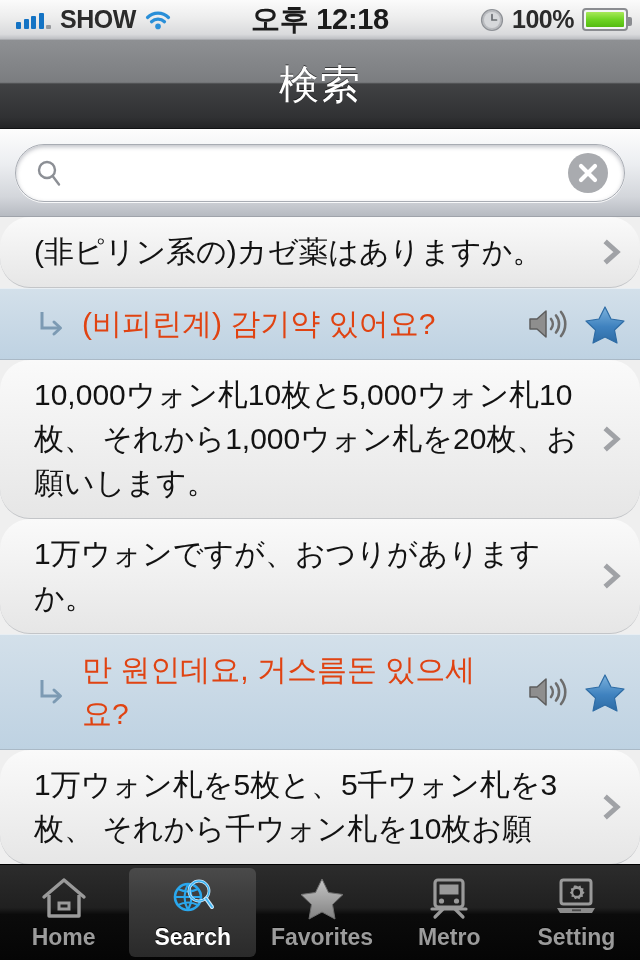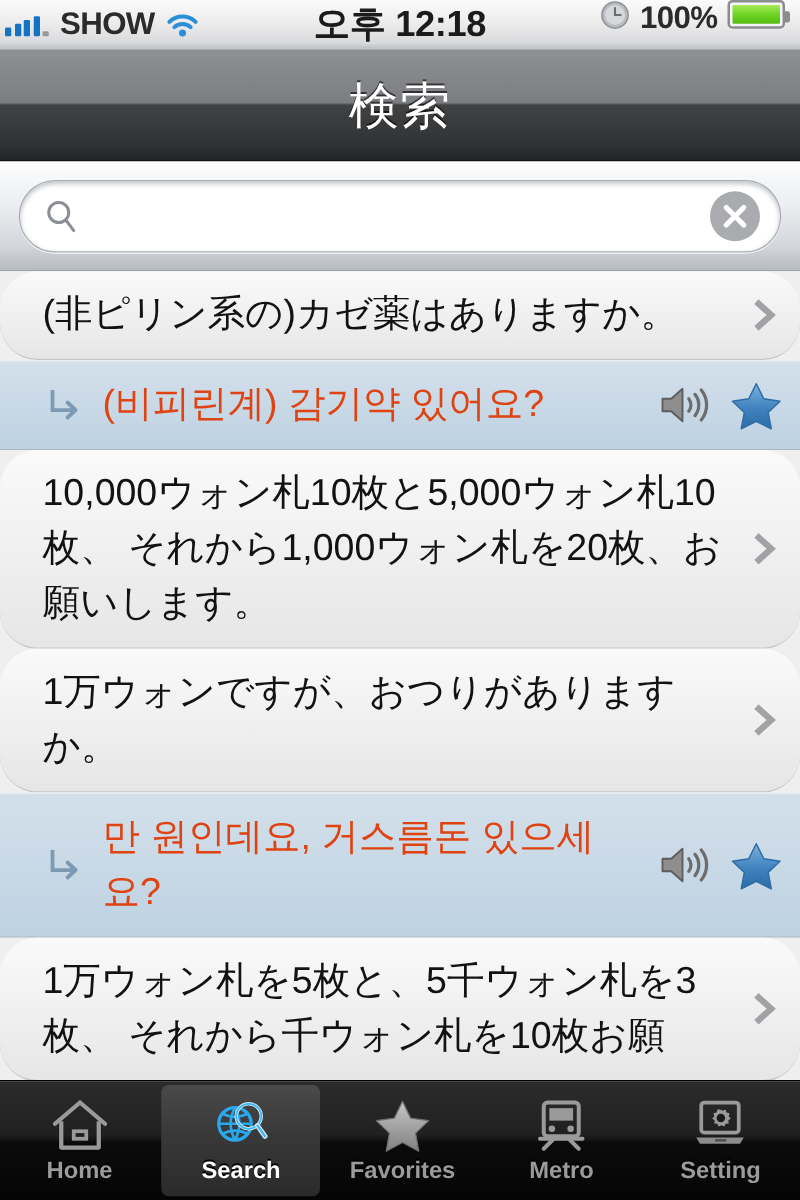--- a/index.html
+++ b/index.html
@@ -20,27 +20,27 @@
 
   
   .statusbar {
     height: 40px;
     flex: 0 0 40px;
     background: linear-gradient(to bottom, #fbfbfb 0%, #ededed 45%, #d9dadc 88%, #bdbfc3 100%);
     border-bottom: 1px solid #a9abaf;
     display: flex;
     align-items: center;
     position: relative;
-    padding: 0 4px;
+    padding: 0 16px;
     box-sizing: border-box;
   }
   .sb-left { display: flex; align-items: center; gap: 9px; }
   .sb-right {
     position: absolute; right: 12px; top: 0; height: 100%;
-    display: flex; align-items: flex-start; gap: 8px;
+    display: flex; align-items: center; gap: 8px;
   }
   .sb-center {
     position: absolute; left: 0; right: 0; top: 0; height: 100%;
     display: flex; align-items: center; justify-content: center;
     pointer-events: none;
   }
   .signal-bars { display: flex; align-items: flex-end; gap: 2.5px; height: 18px; }
   .signal-bars i {
     display: block; width: 5px; background: #1473c4; border-radius: 1px;
   }
@@ -180,21 +180,21 @@
     position: relative;
     cursor: pointer;
   }
   .tab.active {
     background: linear-gradient(to bottom, #4a4a4a 0%, #3a3a3a 40%, #2a2a2a 100%);
     border-radius: 6px;
     margin: 3px 2px;
   }
   .tab .tab-ico { height: 46px; display: flex; align-items: center; justify-content: center; }
   .tab .tab-label {
-    font-size: 19px; color: #9b9b9b; font-weight: bold;
+    font-size: 23px; color: #9b9b9b; font-weight: bold;
     text-shadow: 0 -1px 0 #000;
   }
   .tab.active .tab-label { color: #ffffff; }
 </style>
 </head>
 <body>
 
 <div id="phone">
 
   <div class="statusbar">

